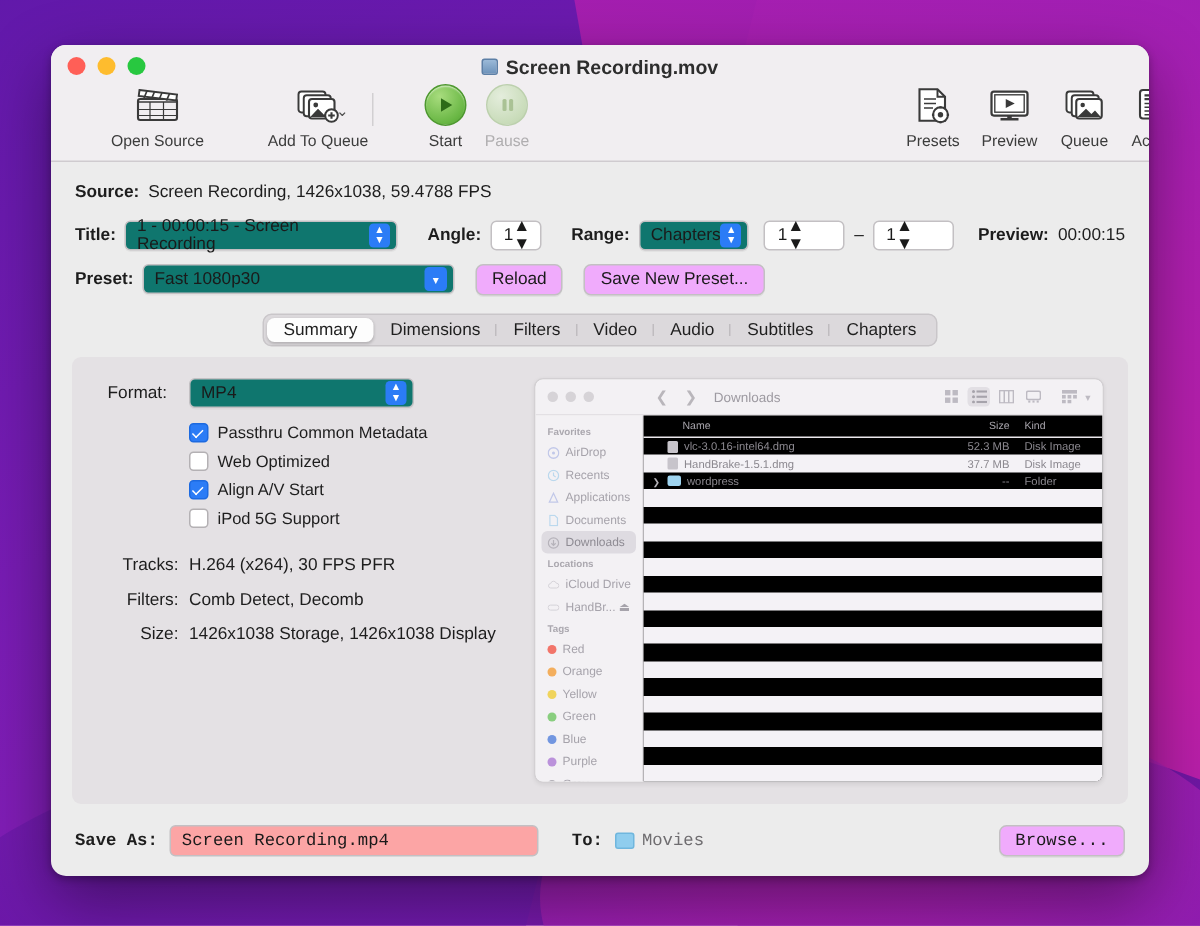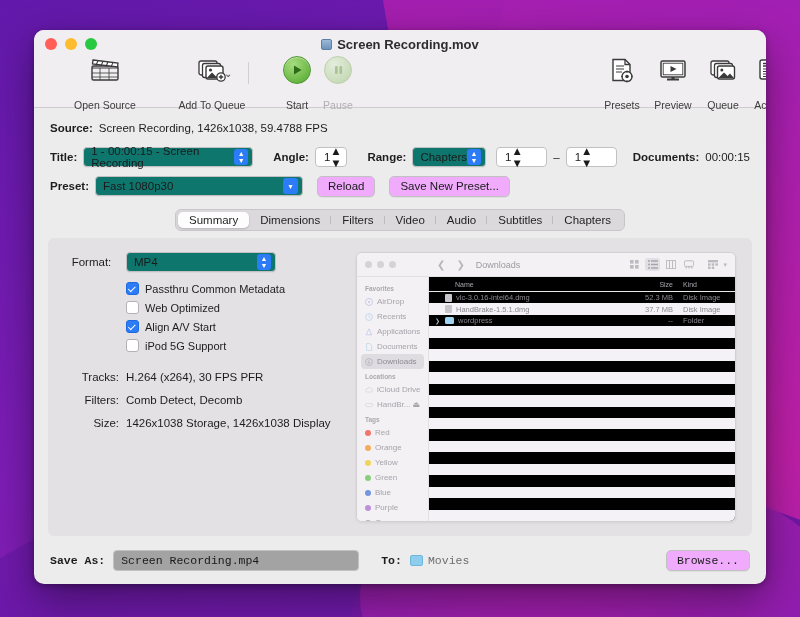--- a/index.html
+++ b/index.html
@@ -59,21 +59,21 @@
   }
   .win-title .doc-ico {
     width:11px;height:11px;border-radius:2px;
     background:linear-gradient(#9bb9d8,#6e93bb);
     border:1px solid #5d7fa6; display:inline-block;
   }
 
   .toolbar { position:absolute; left:0; right:0; top:24px; height:54px; }
   .tb-item {
     position:absolute; display:flex; flex-direction:column;
-    align-items:center; gap:15px; width:74px;
+    align-items:center; gap:4px; width:74px;
   }
   .tb-label { font-size:10.5px; color:#3c3c3c; white-space:nowrap; }
   .tb-label.dim { color:#b0aeb0; }
   .tb-ico { height:28px; display:flex; align-items:center; justify-content:center; }
 
   .chev-btn {
     position:absolute; font-size:10px; color:#4a4a4a;
   }
   .tb-sep {
     position:absolute; width:1px; height:22px; background:#d2cfd2;
@@ -224,21 +224,21 @@
   .fold-ico { width:9px;height:7px; background:#9fd4f0; border-radius:1.5px; flex:none; }
   .f-blank { height:13px; }
   .f-blank.alt { background:#f4f2f6; }
 
   
   .bottombar {
     height:48px; display:flex; align-items:center; gap:8px;
     padding:0 16px; flex:none;font-family:Liberation Mono, monospace;
   }
   .saveas-input {
-    width:246px; height:21px; background:#a3a3a3;
+    width:246px; height:21px; background:#fca5a5;
     border:1px solid #c3c0c3; border-radius:4px;
     display:flex; align-items:center; padding:0 7px;
     font-size:11.5px; color:#1a1a1a;
   }
   .to-folder { display:flex; align-items:center; gap:5px; font-size:11.5px; color:#6f6d70; }
   .to-ico { width:13px;height:11px;background:#8fcdee;border-radius:2px;
             border:1px solid #6fb6dd; display:inline-block; flex:none; }
 </style>
 </head>
 <body>
@@ -401,21 +401,21 @@
       </div>
       <div class="stepper" style="width:58px;margin-left:4px;">
         <span>1</span>
         <span class="arrows-blue">▲<br>▼</span>
       </div>
       <span class="val">–</span>
       <div class="stepper" style="width:58px;">
         <span>1</span>
         <span class="arrows-blue">▲<br>▼</span>
       </div>
-      <span class="lbl" style="margin-left:10px;">Documents:</span>
+      <span class="lbl" style="margin-left:10px;">Preview:</span>
       <span class="val">00:00:15</span>
     </div>
 
     <div class="row">
       <span class="lbl">Preset:</span>
       <div class="popup" style="width:208px;">
         <span>Fast 1080p30</span>
         <span class="arrow-one">▾</span>
       </div>
       <div class="btn" style="margin-left:8px;">

